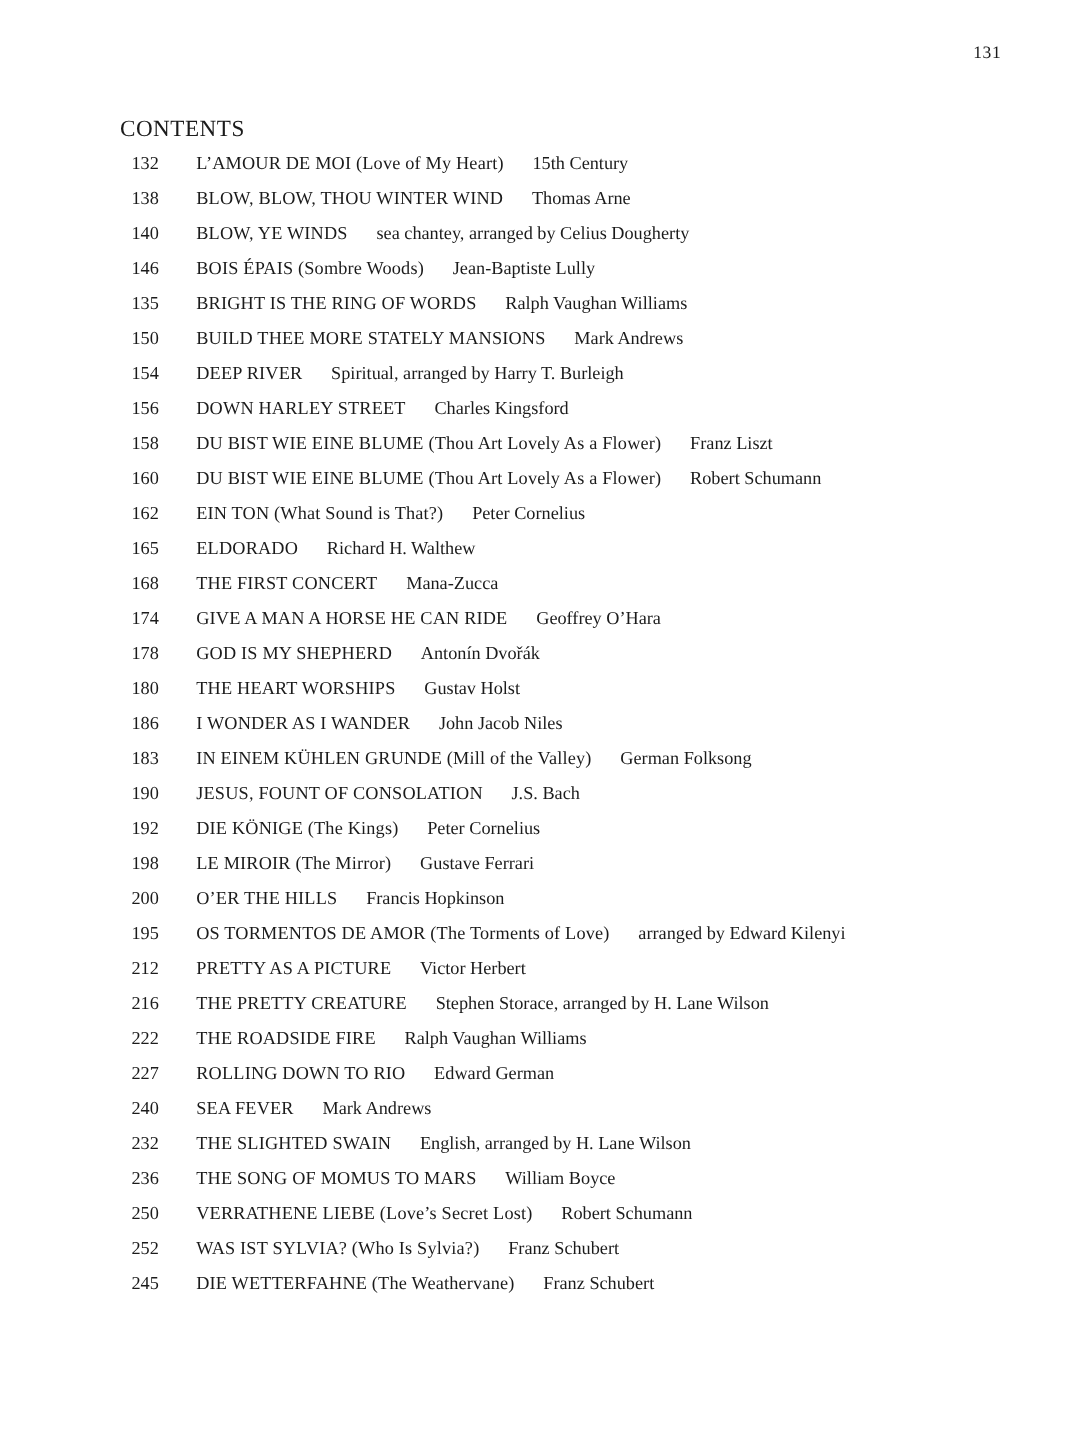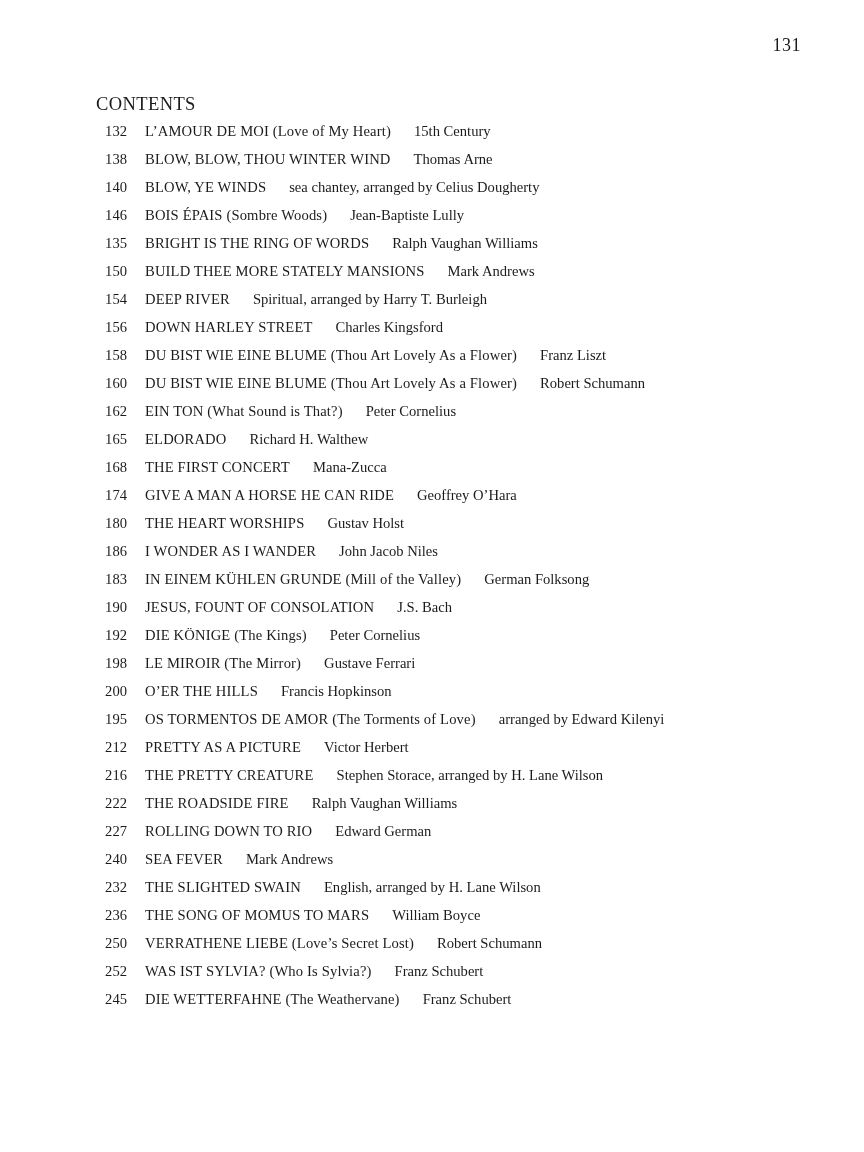--- a/index.html
+++ b/index.html
@@ -12,21 +12,21 @@
     height: 1152px;
     position: relative;
     font-family: "Liberation Serif", "DejaVu Serif", serif;
     color: #1b1b1b;
     overflow: hidden;
   }
   .folio {
     position: absolute;
     top: 35px;
     right: 63px;
-    font-size: 18px;
+    font-size: 14px;
     letter-spacing: 0.5px;
   }
   .heading {
     position: absolute;
     top: 82px;
     left: 96px;
     font-size: 18.5px;
     font-weight: normal;
     letter-spacing: 0.4px;
   }
@@ -47,21 +47,21 @@
     font-size: 14.6px;
     white-space: nowrap;
   }
   .entry-page {
     flex: none;
     width: 31px;
     margin-left: 96px;
     text-align: right;
   }
   .entry-title {
-    margin-left: 18px;
+    margin-left: 30px;
     letter-spacing: 0.15px;
   }
   .entry-credit {
     margin-left: 23px;
     font-family: Liberation Serif, serif;
   }
 </style>
 </head>
 <body>
 
@@ -147,20 +147,25 @@
     <span class="entry-title">THE FIRST CONCERT</span>
     <span class="entry-credit">Mana-Zucca</span>
   </li>
 
   <li class="toc-row">
     <span class="entry-page">174</span>
     <span class="entry-title">GIVE A MAN A HORSE HE CAN RIDE</span>
     <span class="entry-credit">Geoffrey O’Hara</span>
   </li>
 
+  <li class="toc-row">
+    <span class="entry-page">178</span>
+    <span class="entry-title">GOD IS MY SHEPHERD</span>
+    <span class="entry-credit">Antonín Dvořák</span>
+  </li>
 
   <li class="toc-row">
     <span class="entry-page">180</span>
     <span class="entry-title">THE HEART WORSHIPS</span>
     <span class="entry-credit">Gustav Holst</span>
   </li>
 
   <li class="toc-row">
     <span class="entry-page">186</span>
     <span class="entry-title">I WONDER AS I WANDER</span>

